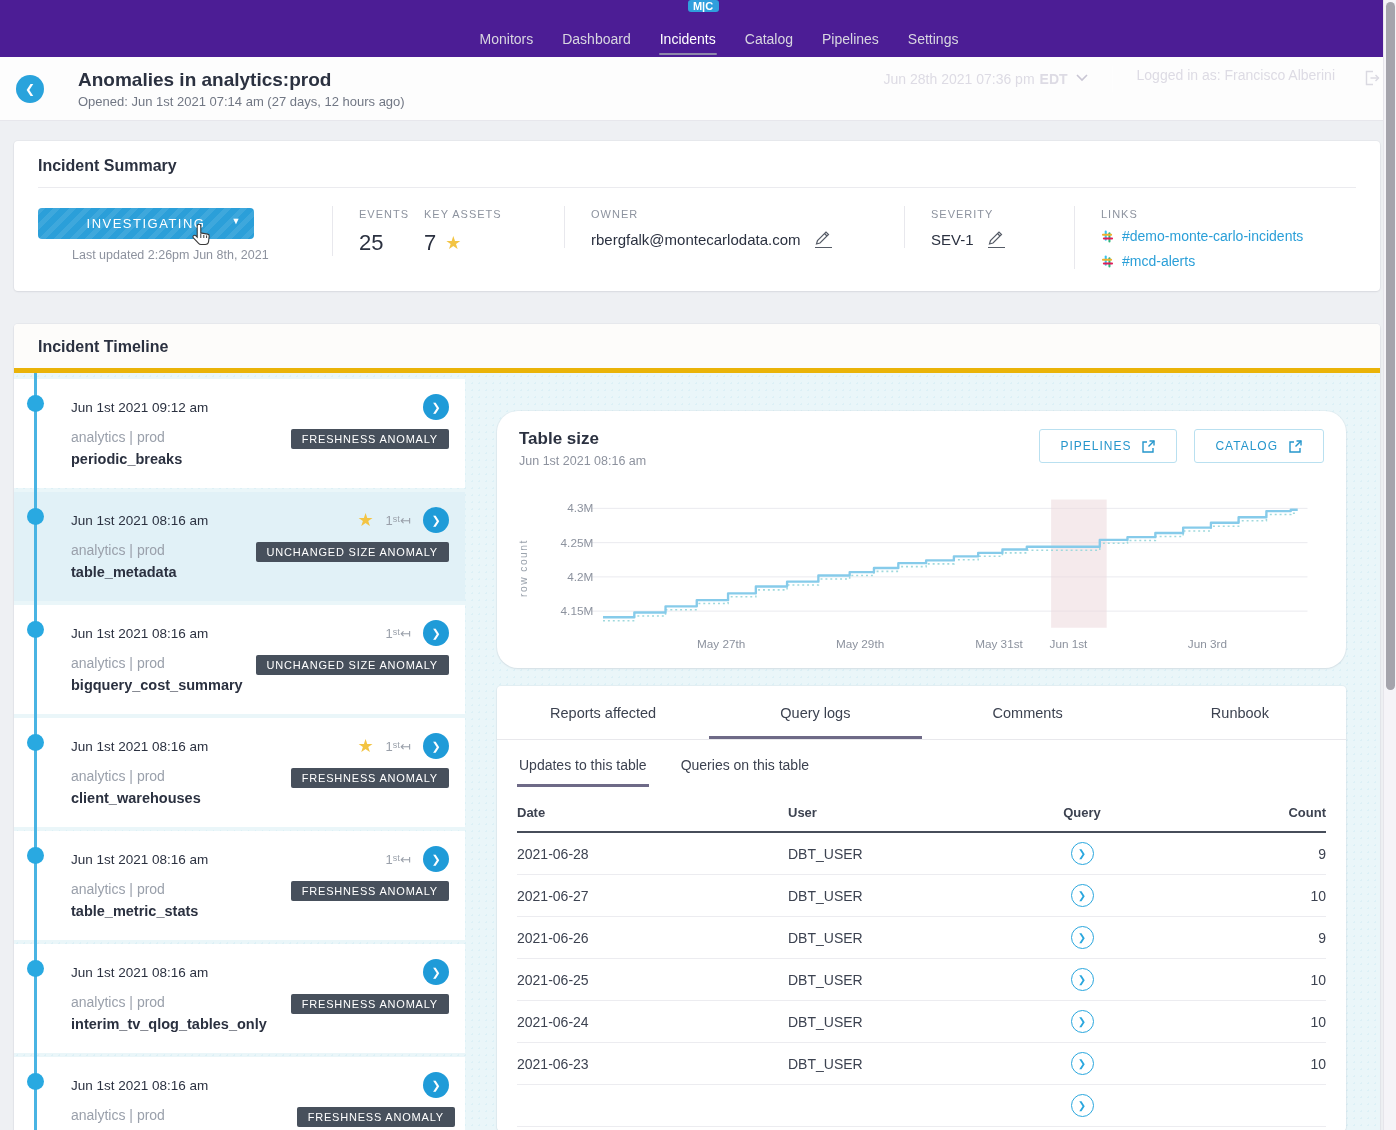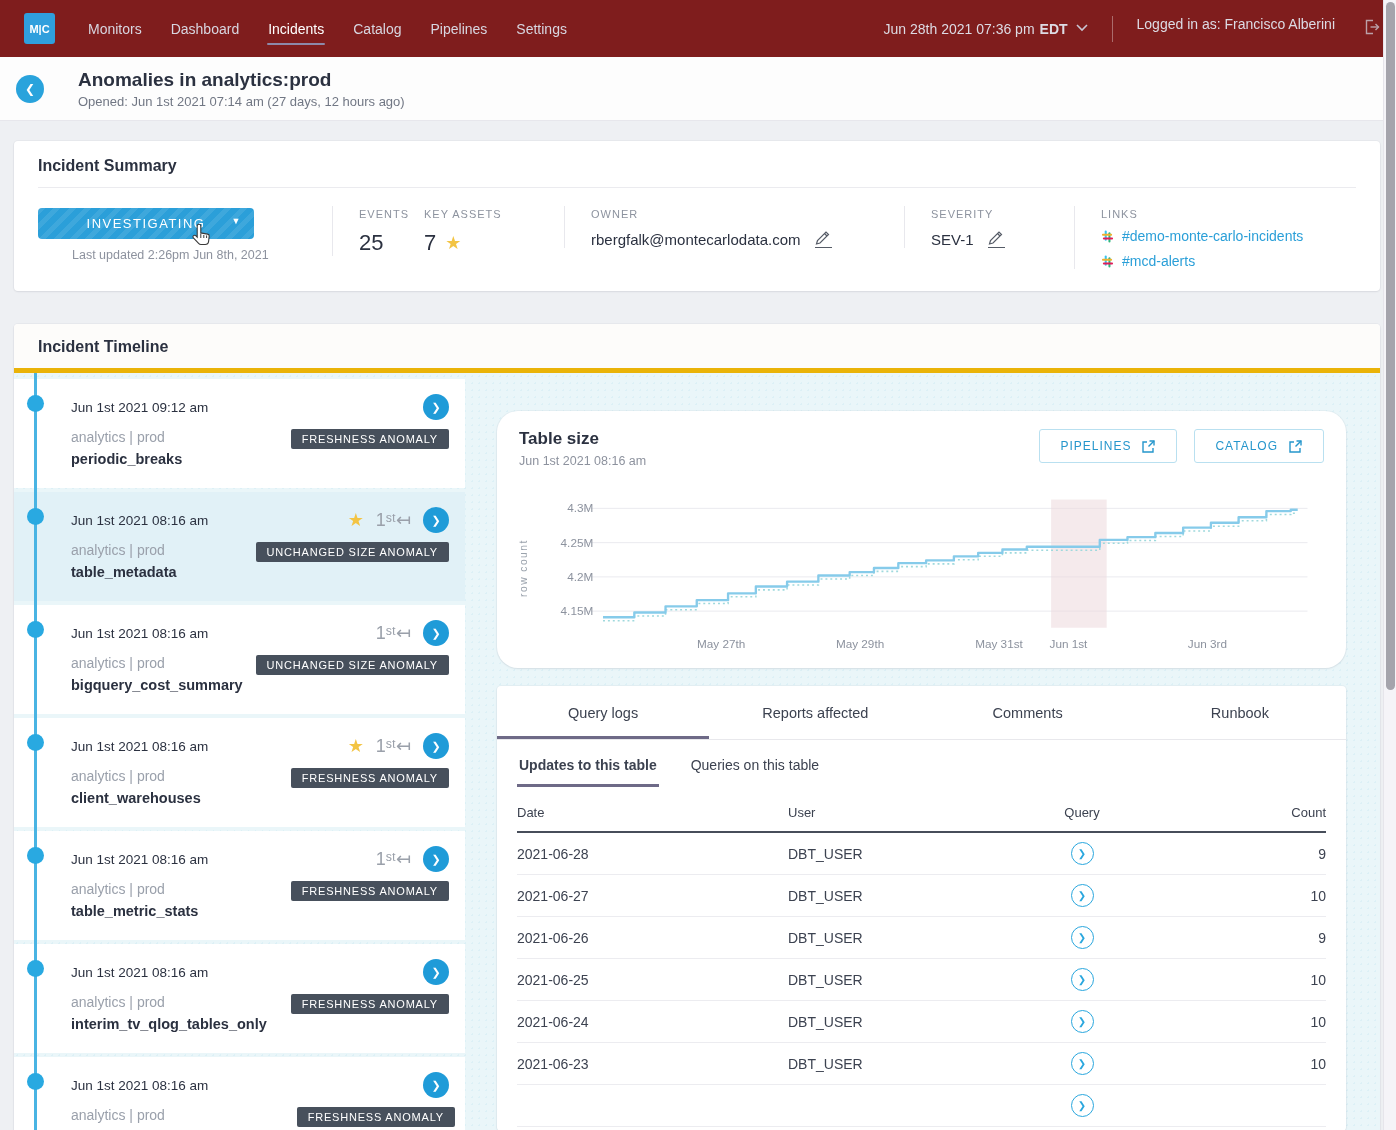--- a/index.html
+++ b/index.html
@@ -1,21 +1,21 @@
 <!DOCTYPE html>
 <html><head>
 <meta charset="utf-8">
 <style>
   * { margin:0; padding:0; box-sizing:border-box; }
   html,body { background:#eef0f3; }
   body { font-family:"Liberation Sans","DejaVu Sans",sans-serif; color:#2e3440; }
   .app { position:relative; width:1396px; height:1130px; overflow:hidden; background:#eef0f3; }
 
   
-  .topnav { height:57px; background:#7f1d1d; display:flex; align-items:center; padding:0 14px 0 24px; }
+  .topnav { height:57px; background:#4c1d95; display:flex; align-items:center; padding:0 14px 0 24px;flex-direction:column; }
   .logo { width:31px; height:31px; background:#2f9fdd; border-radius:3px; color:#fff;
           font-size:11px; font-weight:bold; display:flex; align-items:center; justify-content:center; letter-spacing:0; }
   .nav-items { display:flex; margin-left:32px; gap:27px; height:100%; align-items:center; }
   .nav-item { color:#d8d6e0; font-size:14px; cursor:pointer; position:relative; padding:19px 1px; }
   .nav-item.active { color:#fff; }
   .nav-item.active::after { content:""; position:absolute; left:0; right:0; bottom:11px; height:2px; background:#8d89a9; border-radius:2px; }
   .nav-right { margin-left:auto; display:flex; align-items:center; color:#dddbe4; font-size:14px; }
   .nav-datetime { display:flex; align-items:center; gap:8px; cursor:pointer; }
   .nav-tz { font-weight:bold; margin-left:-3px; }
   .nav-chevron { font-size:13px; color:#bcb9c9; margin-top:-3px; }
@@ -68,21 +68,21 @@
      background-image:radial-gradient(rgba(120,200,220,.12) 1px, transparent 1px); background-size:7px 7px; }
 
   .tl-col { width:451px; flex:0 0 auto; position:relative; padding-top:6px; }
   .tl-line { position:absolute; left:20px; top:0; bottom:0; width:3px; background:#49b4e3; z-index:2; }
   .tl-item { position:relative; background:#fff; margin-bottom:4px; padding:15px 16px 21px 57px; min-height:106px; }
   .tl-item.selected { background:#e1f1f7; }
   .tl-dot { position:absolute; left:13px; top:16px; width:17px; height:17px; border-radius:50%; background:#29a9e1; z-index:3; }
   .tl-row1 { display:flex; align-items:center; }
   .tl-date { font-size:13.5px; color:#2b3140; }
   .tl-icons { margin-left:auto; display:flex; align-items:center; gap:12px; }
-  .first-icon { color:#9aa0aa; font-size:18px; }
+  .first-icon { color:#9aa0aa; font-size:13px; }
   .go-btn { width:26px; height:26px; border-radius:50%; background:#1f9bd8; color:#fff; display:flex; align-items:center; justify-content:center; font-size:11px; cursor:pointer; }
   .tl-row2 { display:flex; margin-top:9px; align-items:flex-start; }
   .tl-meta { font-size:14px; color:#9aa0ab; }
   .tl-table { font-size:14.5px; font-weight:bold; color:#2b3140; margin-top:6px; }
   .tl-badge { margin-left:auto; background:#47505c; color:#fff; font-size:11px; letter-spacing:.8px; padding:4px 11px; border-radius:2px; white-space:nowrap; }
 
   .right-col { flex:1; padding:38px 34px 0 32px; min-width:0; }
 
   
   .chart-card { padding:18px 16px 8px; margin-bottom:18px;border-radius:21px; }
@@ -95,25 +95,25 @@
   .outline-btn .ext { display:inline-flex; }
   svg.chart { display:block; margin-top:14px; width:100%; }
 
   
   .tabs-card { padding-bottom:4px; }
   .tab-row { display:flex; border-bottom:1px solid #e8e8ec; }
   .tab { flex:1; text-align:center; padding:19px 0 18px; font-size:14.5px; color:#3c4250; cursor:pointer; }
   .tab.active { box-shadow:inset 0 -3px 0 #6e6a87; }
   .subtab-row { display:flex; padding-left:20px; gap:30px; }
   .subtab { padding:17px 2px 14px; font-size:14px; color:#3c4250; cursor:pointer; }
-  .subtab.active { box-shadow:inset 0 -3px 0 #6e6a87;font-weight:bold; }
+  .subtab.active { box-shadow:inset 0 -3px 0 #6e6a87; }
 
   .qtable { margin:6px 20px 0; }
   .q-head, .q-row { display:grid; grid-template-columns:271px 200px 1fr 150px; align-items:center; }
-  .q-head { padding:12px 0 11px; font-size:13px; font-weight:normal; color:#3c4250; border-bottom:2px solid #474e5a; }
+  .q-head { padding:12px 0 11px; font-size:13px; font-weight:bold; color:#3c4250; border-bottom:2px solid #474e5a; }
   .q-head .c-query { text-align:center; }
   .q-head .c-count, .q-row .c-count { text-align:right; }
   .q-row { padding:9px 0; border-bottom:1px solid #ececf0; font-size:14px; color:#3c4250; }
   .q-row .c-query { display:flex; justify-content:center; }
   .q-go { width:23px; height:23px; border-radius:50%; border:1.5px solid #2aa7de; color:#2aa7de; display:flex; align-items:center; justify-content:center; font-size:10px; cursor:pointer; background:#fff; }
 
   
   .scrollbar { position:absolute; top:0; right:0; width:13px; bottom:0; background:#f5f4f8; border-left:1px solid #e6e5eb; }
   .scroll-thumb { position:absolute; top:2px; left:2px; width:9px; height:688px; background:#a5a4ac; border-radius:5px; }
 
@@ -431,22 +431,22 @@
               <text x="567.7" y="168" text-anchor="middle" fill="#8c929e" font-size="12">Jun 1st</text>
               <text x="709.6999999999999" y="168" text-anchor="middle" fill="#8c929e" font-size="12">Jun 3rd</text>
               <text x="14" y="86" fill="#9aa2ac" font-size="10.5" letter-spacing="1.5" transform="rotate(-90 14 86)" text-anchor="middle">row count</text>
               <path d="M 92.0 136.3 H 124.0 V 131.4 H 155.9 V 125.1 H 187.8 V 118.8 H 219.8 V 111.8 H 248.2 V 104.8 H 280.1 V 99.9 H 312.1 V 93.6 H 344.1 V 90.1 H 368.9 V 85.9 H 393.8 V 81.0 H 422.2 V 78.2 H 450.6 V 74.0 H 475.4 V 70.5 H 500.2 V 67.0 H 525.1 V 64.2 H 599.7 V 57.2 H 628.0 V 54.4 H 656.5 V 50.2 H 684.9 V 44.6 H 713.3 V 39.7 H 741.6 V 34.1 H 770.0 V 27.8 H 794.9 V 26.4 H 802" fill="none" stroke="#9fd9dd" stroke-width="1.6" stroke-dasharray="2 3" transform="translate(0,3.5)"></path>
               <path d="M 92.0 136.3 H 124.0 V 131.4 H 155.9 V 125.1 H 187.8 V 118.8 H 219.8 V 111.8 H 248.2 V 104.8 H 280.1 V 99.9 H 312.1 V 93.6 H 344.1 V 90.1 H 368.9 V 85.9 H 393.8 V 81.0 H 422.2 V 78.2 H 450.6 V 74.0 H 475.4 V 70.5 H 500.2 V 67.0 H 525.1 V 64.2 H 599.7 V 57.2 H 628.0 V 54.4 H 656.5 V 50.2 H 684.9 V 44.6 H 713.3 V 39.7 H 741.6 V 34.1 H 770.0 V 27.8 H 794.9 V 26.4 H 802" fill="none" stroke="#86cbea" stroke-width="2.4" stroke-linejoin="round"></path>
             </svg>
         </div>
 
         <div class="card tabs-card">
           <div class="tab-row" id="tab-row">
+              <div class="tab">Reports affected</div>
               <div class="tab active">Query logs</div>
-              <div class="tab">Reports affected</div>
               <div class="tab">Comments</div>
               <div class="tab">Runbook</div>
             </div>
           <div class="subtab-row" id="subtab-row">
               <div class="subtab active">Updates to this table</div>
               <div class="subtab">Queries on this table</div>
             </div>
           <div class="qtable">
             <div class="q-head">
               <div class="c-date">Date</div>

